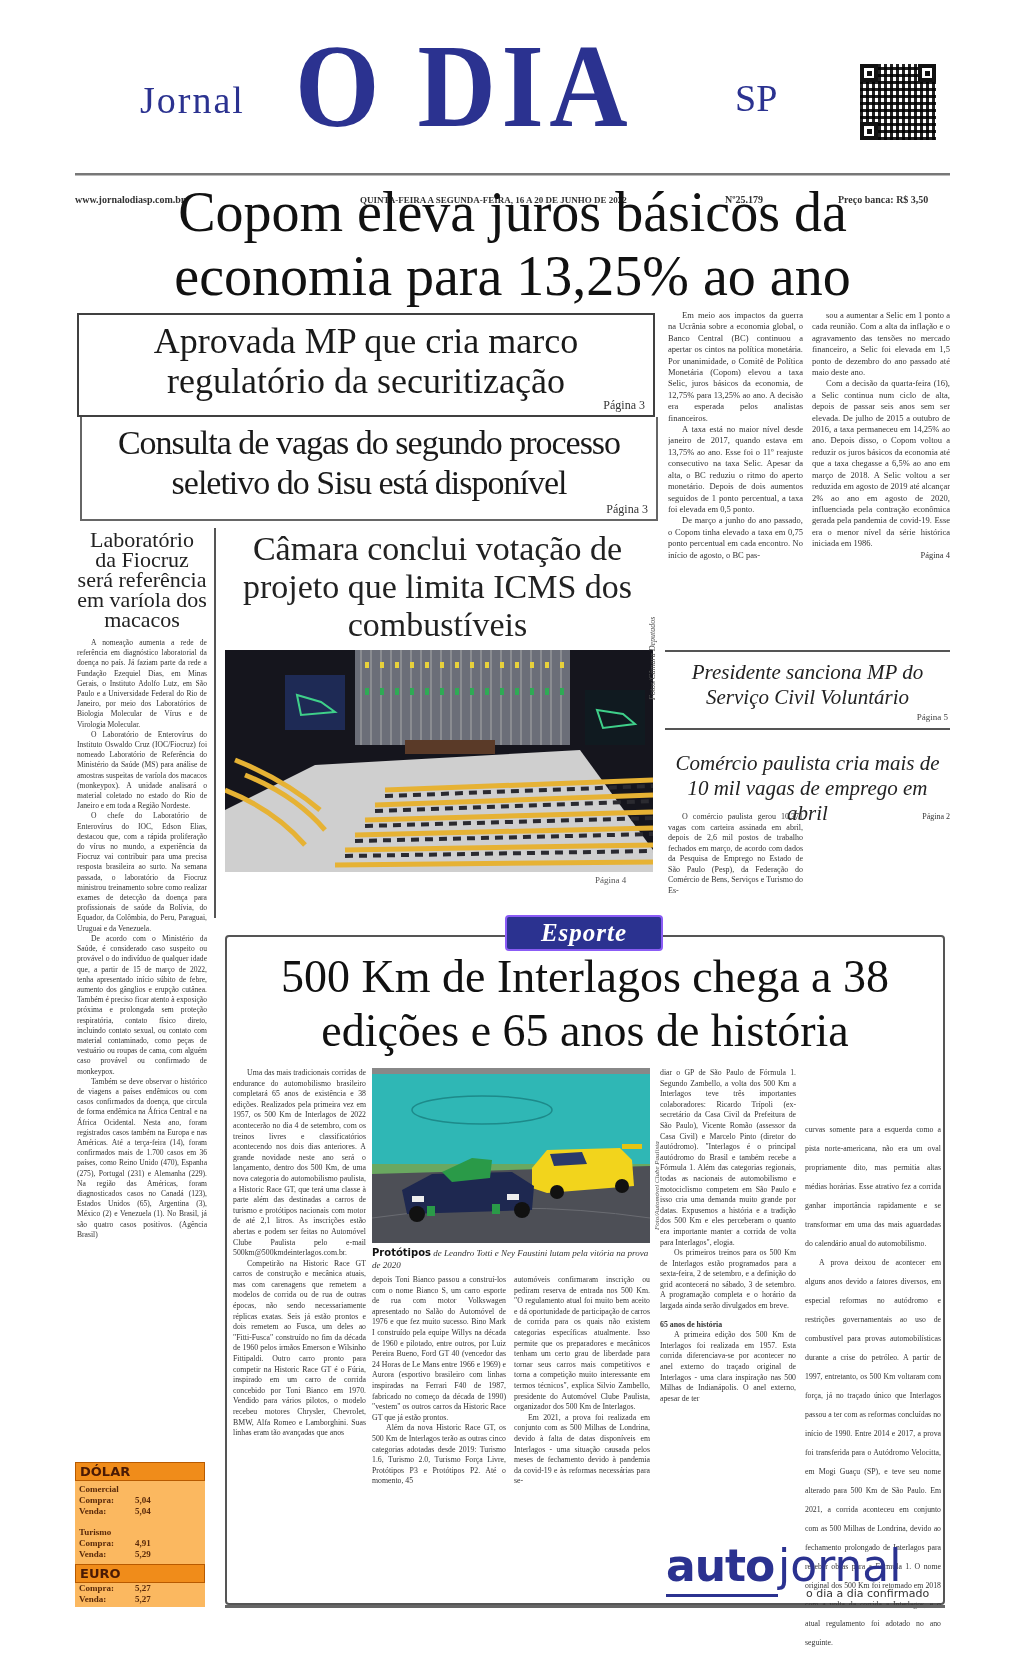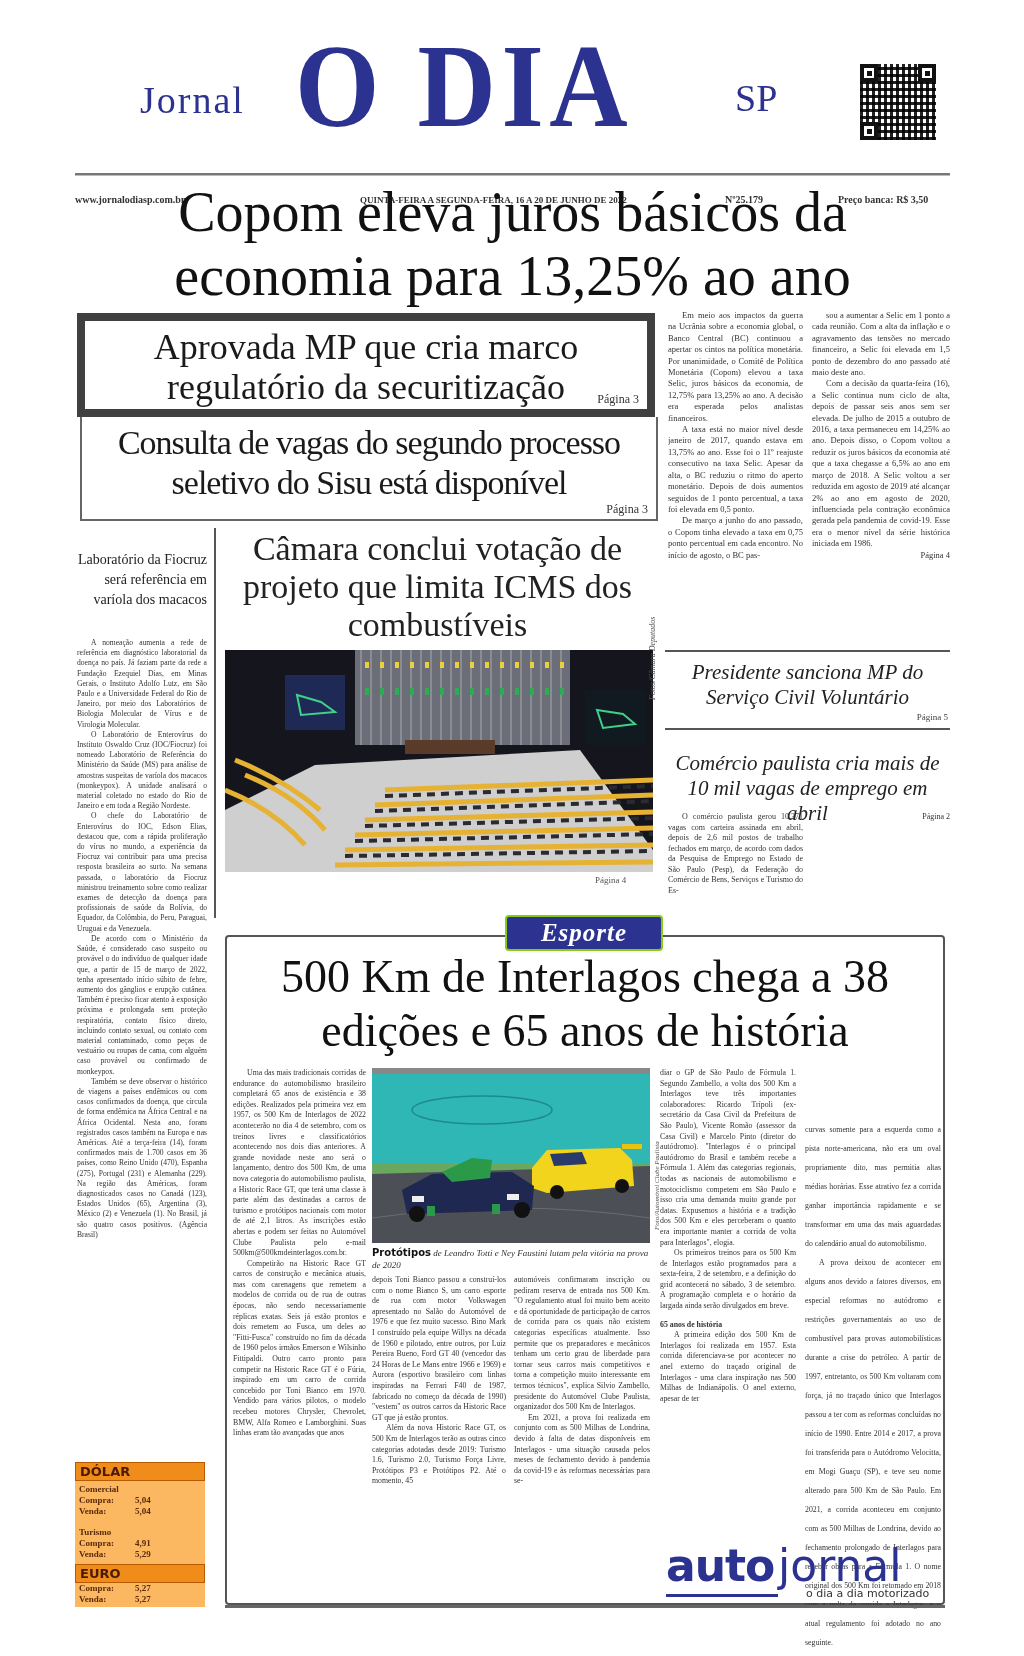--- a/index.html
+++ b/index.html
@@ -17,54 +17,54 @@
       repeating-linear-gradient(0deg, #222 0 3px, #fff 3px 7px);
       background-blend-mode: multiply; border: 2px solid #fff; }
   .qr .fd { position: absolute; width: 18px; height: 18px; border: 4px solid #111; background: #fff; }
   .qr .fd::after { content: ""; position: absolute; left: 3px; top: 3px; width: 5px; height: 5px; background: #111; }
   .meta { top: 158px; font-size: 10px; font-weight: bold; color: #333; margin-top: 36px; }
   .rule-top { left: 75px; top: 173px; width: 875px; height: 3px; background: #777; border-bottom: 1px solid #bbb; }
 
   .main-head { left: 75px; top: 180px; width: 875px; text-align: center; font-size: 56px; line-height: 64px; color: #111; }
 
   
-  .box1 { left: 77px; top: 313px; width: 578px; height: 104px; border: 8px solid #404040; }
+  .box1 { left: 77px; top: 313px; width: 578px; height: 104px; border: 2px solid #404040; }
   .box2 { left: 80px; top: 417px; width: 578px; height: 104px; border: 2px solid #666; border-top: none; }
   .box-head { text-align: center; font-size: 36px; line-height: 40px; padding-top: 4px; }
   .box-head.cond { letter-spacing: -1px; }
   .pg { position: absolute; right: 8px; bottom: 2px; font-size: 12px; color: #333; }
 
   
   .col-text { font-size: 8.5px; line-height: 11.4px; text-align: justify; color: #333; font-family: "Liberation Serif", serif; }
   .col-text p { text-indent: 14px; }
 
   .copom-c1 { left: 668px; top: 310px; width: 135px; }
   .copom-c2 { left: 812px; top: 310px; width: 138px; }
   .hr { height: 2px; background: #555; }
 
   .ital-head { font-style: italic; text-align: center; color: #222; font-size: 23px; line-height: 26px; }
 
   
-  .fio-head { left: 77px; top: 530px; width: 130px; text-align: right; font-size: 14px; line-height: 20px; color: #222; margin-top: 20px; }
+  .fio-head { left: 77px; top: 530px; width: 130px; text-align: center; font-size: 22px; line-height: 20px; color: #222; }
   .fio-text { left: 77px; top: 638px; width: 130px; }
   .vline-left { left: 214px; top: 528px; width: 2px; height: 390px; background: #555; }
 
   
   .cam-head { left: 225px; top: 530px; width: 425px; text-align: center; font-size: 34px; line-height: 38px; color: #222; }
   .cam-photo { left: 225px; top: 650px; width: 428px; height: 222px; overflow: hidden; background: #1c1c24; }
 
   
   .fx-box { left: 75px; top: 1462px; width: 130px; height: 145px; background: #fbb860; }
   .fx-hdr { background: #f08c1a; color: #4a1a05; font-family: "DejaVu Sans", sans-serif; font-weight: bold; font-size: 13px; padding: 1px 4px; border: 1px solid #b85a00; }
   .fx-row { font-size: 9px; font-weight: bold; color: #5a2a0a; padding-left: 4px; line-height: 11px; display: flex; }
   .fx-row .k { width: 56px; }
 
   
   .esp-box { left: 225px; top: 935px; width: 720px; height: 670px; border: 2px solid #555; border-radius: 4px; }
-  .esp-tag { left: 505px; top: 915px; width: 158px; height: 36px; background: #2b3290; border: 2px solid #84cc16; border-radius: 4px; color: #fff; font-style: italic; font-weight: bold; font-size: 25px; text-align: center; line-height: 32px; letter-spacing: 1px; }
+  .esp-tag { left: 505px; top: 915px; width: 158px; height: 36px; background: #2b3290; border: 2px solid #8b5cf6; border-radius: 4px; color: #fff; font-style: italic; font-weight: bold; font-size: 25px; text-align: center; line-height: 32px; letter-spacing: 1px; }
   .esp-head { left: 227px; top: 950px; width: 716px; text-align: center; font-size: 46px; line-height: 54px; color: #111; }
   .esp-photo { left: 372px; top: 1068px; width: 278px; height: 175px; overflow: hidden; background: #2cb8b6; }
   .esp-cap { left: 372px; top: 1247px; width: 278px; font-size: 9px; line-height: 12px; color: #333; }
   .esp-cap b { font-family: "DejaVu Sans", sans-serif; font-size: 10px; color: #111; }
   .esp-cap i { font-style: italic; }
 
   .autojornal { left: 660px; top: 1540px; width: 282px; height: 62px; }
   .aj-auto { position: absolute; left: 6px; top: 0px; font-family: "DejaVu Sans", sans-serif; font-weight: bold; font-size: 44px; color: #2b3290; letter-spacing: -1px; }
   .aj-jornal { position: absolute; left: 118px; top: 0px; font-family: "DejaVu Sans", sans-serif; font-size: 44px; color: #2b3290; }
   .aj-line { position: absolute; left: 6px; top: 54px; width: 112px; height: 3px; background: #2b3290; }
@@ -320,15 +320,15 @@
 </div>
 <div class="abs col-text" style="left: 805px; top: 1120px; width: 136px; font-size: 7.8px; line-height: 19px; max-height: 530px; overflow: hidden;">
   <p style="text-indent:0;">curvas somente para a esquerda como a pista norte-americana, não era um oval propriamente dito, mas permitia altas médias horárias. Esse atrativo fez a corrida ganhar importância rapidamente e se transformar em uma das mais aguardadas do calendário anual do automobilismo.</p>
   <p>A prova deixou de acontecer em alguns anos devido a fatores diversos, em especial reformas no autódromo e restrições governamentais ao uso de combustível para provas automobilísticas durante a crise do petróleo. A partir de 1997, entretanto, os 500 Km voltaram com força, já no traçado único que Interlagos passou a ter com as reformas concluídas no início de 1990. Entre 2014 e 2017, a prova foi transferida para o Autódromo Velocitta, em Mogi Guaçu (SP), e teve seu nome alterado para 500 Km de São Paulo. Em 2021, a corrida aconteceu em conjunto com as 500 Milhas de Londrina, devido ao fechamento prolongado de Interlagos para receber obras para a Fórmula 1. O nome original dos 500 Km foi retomado em 2018 com a volta da corrida a Interlagos, e o atual regulamento foi adotado no ano seguinte.</p>
 </div>
 
 <div class="abs autojornal">
   <span class="aj-auto">auto</span>
   <span class="aj-jornal">jornal</span>
   <span class="aj-line"></span>
-  <span class="aj-sub">o dia a dia motorizado</span>
+  <span class="aj-sub">o dia a dia confirmado</span>
 </div>
 <div class="abs bottom-rule"></div>
 
 </body></html>

